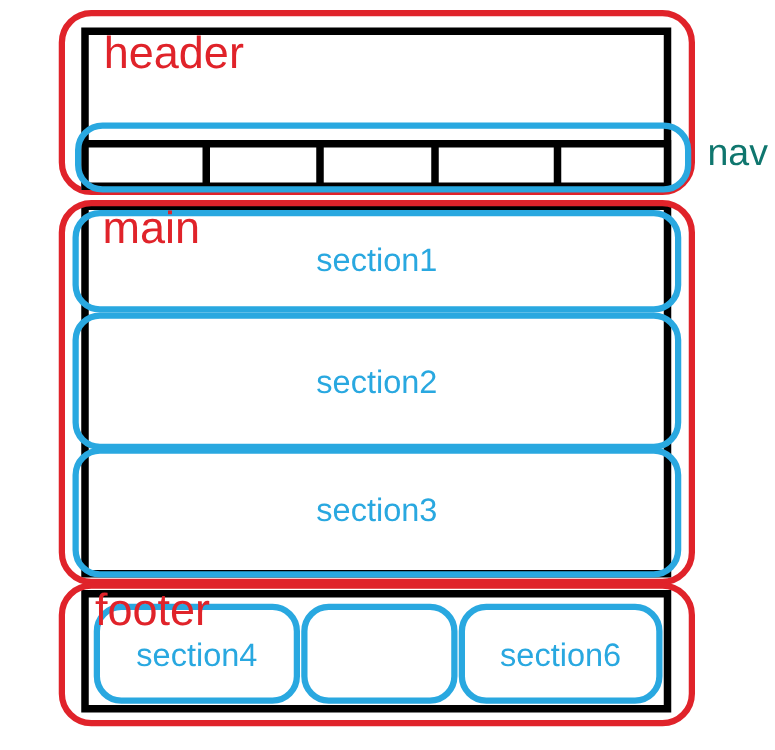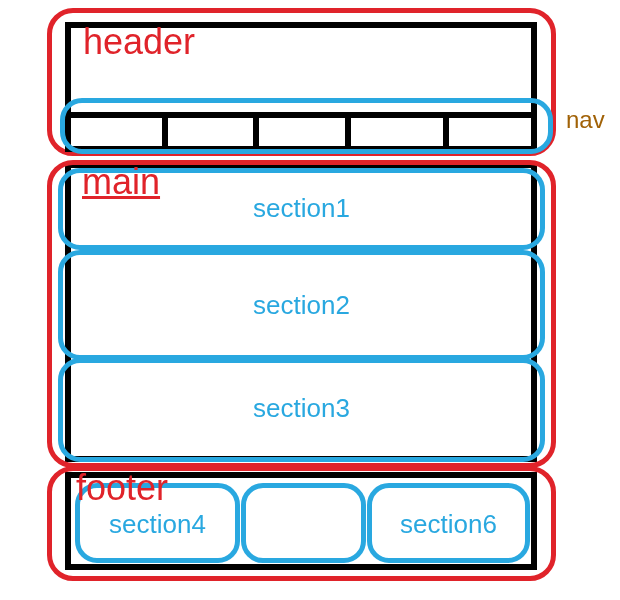--- a/index.html
+++ b/index.html
@@ -55,22 +55,22 @@
   .label {
     position: absolute;
     white-space: nowrap;
     line-height: 1;
   }
   .label-red {
     color: #e0232a;
     font-size: 36px;
   }
   .label-blue {
-    color: #a16207;
-    font-size: 24px;
+    color: #0f766e;
+    font-size: 30px;
   }
   .sec-label {
     position: absolute;
     color: #29a8e0;
     font-size: 26px;
     line-height: 1;
     white-space: nowrap;
     text-align: center;
   }
 
@@ -80,21 +80,21 @@
   #header-label    { left: 83px;  top: 24px; }
 
   
   #nav-box         { left: 65px;  top: 112px; width: 472px; height: 40px; }
   #nav-ring        { left: 60px;  top: 98px;  width: 493px; height: 56px; }
   #nav-label       { left: 566px; top: 108px; }
 
   
   #main-box        { left: 65px;  top: 162px; width: 472px; height: 300px; }
   #main-ring       { left: 47px;  top: 160px; width: 509px; height: 308px; }
-  #main-label      { left: 82px;  top: 164px; text-decoration: underline; }
+  #main-label      { left: 82px;  top: 164px; }
 
   #sec1-ring       { left: 58px;  top: 168px; width: 487px; height: 82px; }
   #sec1-label      { left: 58px;  top: 195px; width: 487px; }
 
   #sec2-ring       { left: 58px;  top: 250px; width: 487px; height: 110px; }
   #sec2-label      { left: 58px;  top: 292px; width: 487px; }
 
   #sec3-ring       { left: 58px;  top: 358px; width: 487px; height: 104px; }
   #sec3-label      { left: 58px;  top: 395px; width: 487px; text-align: center; }
 

